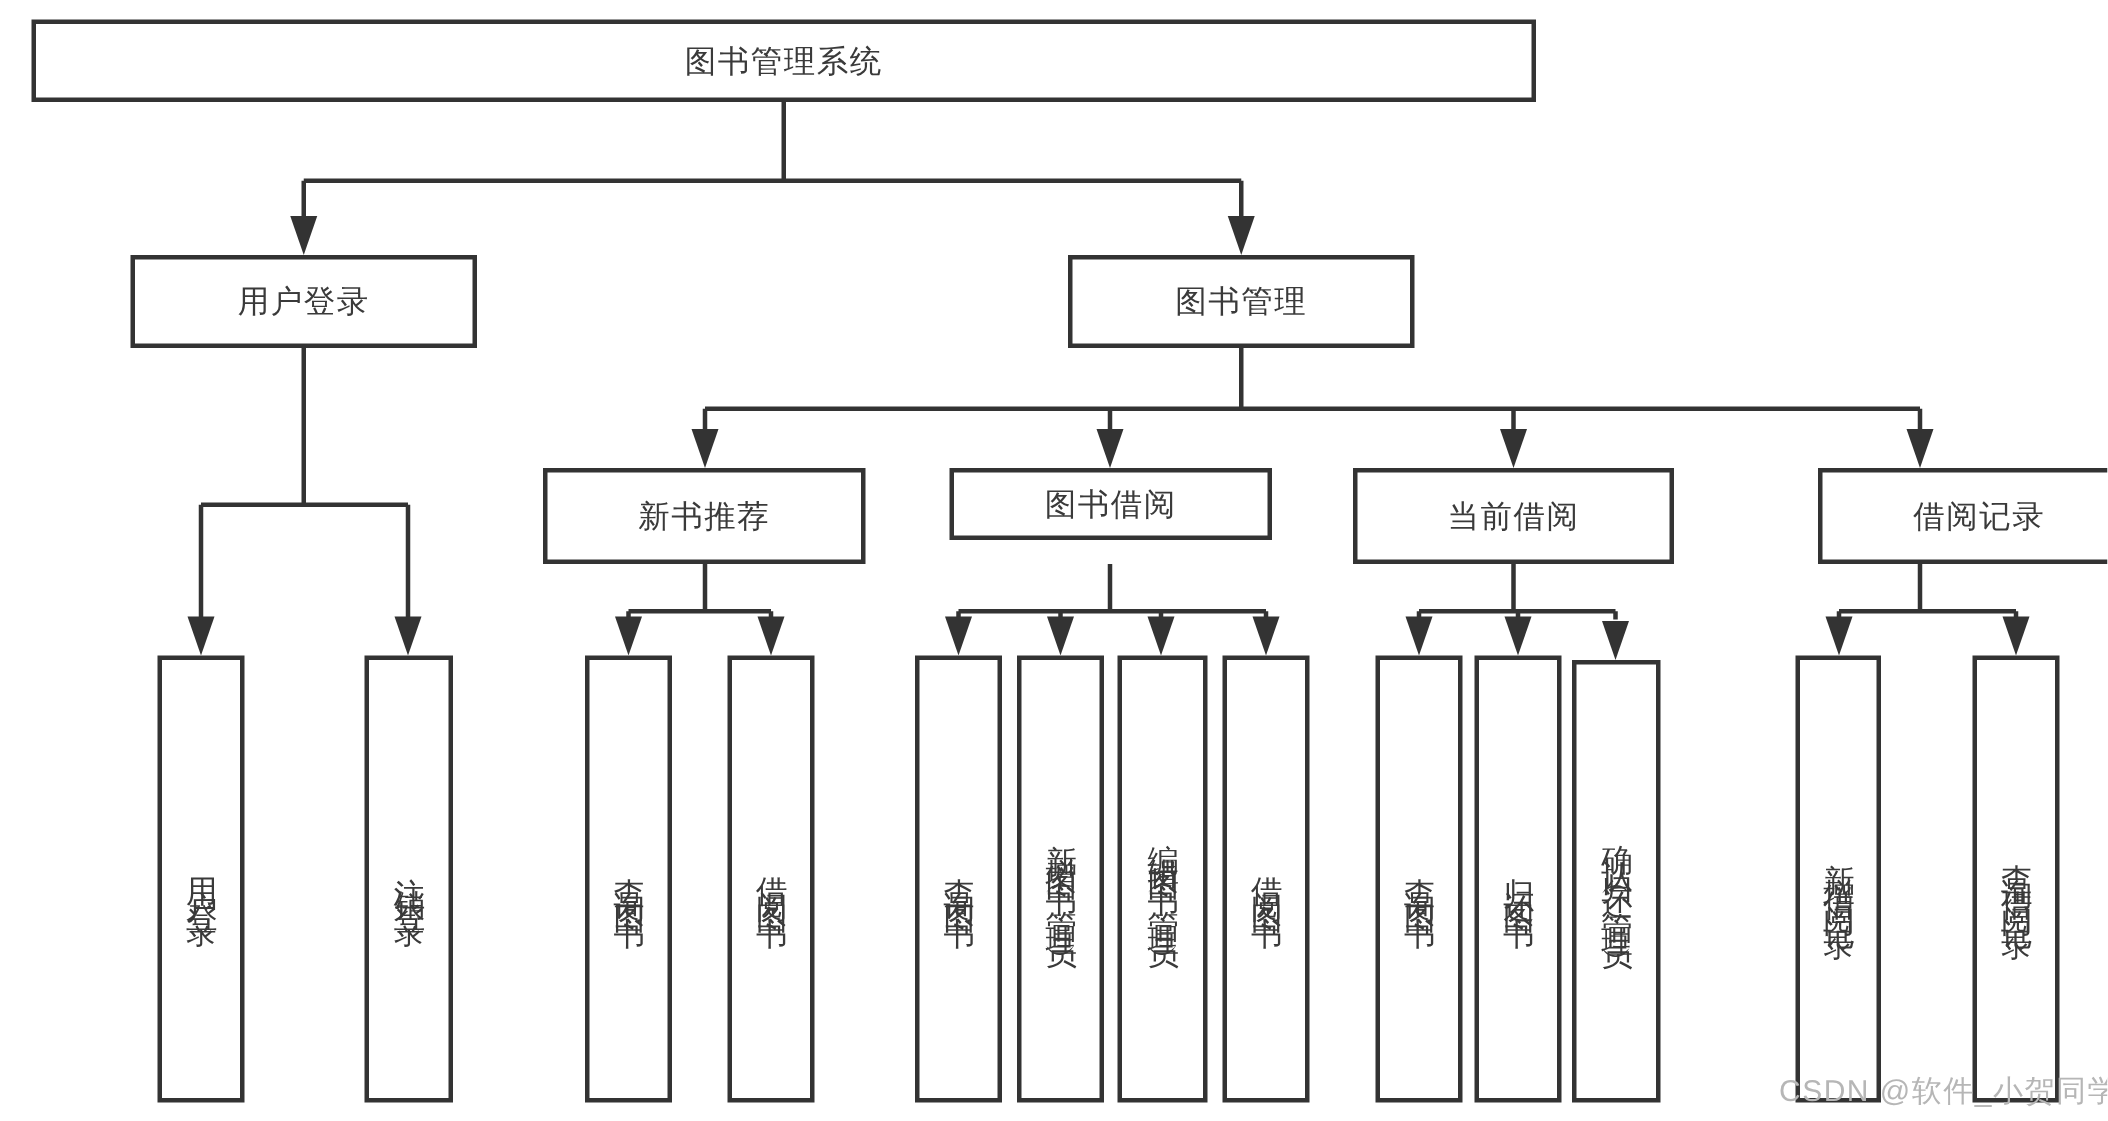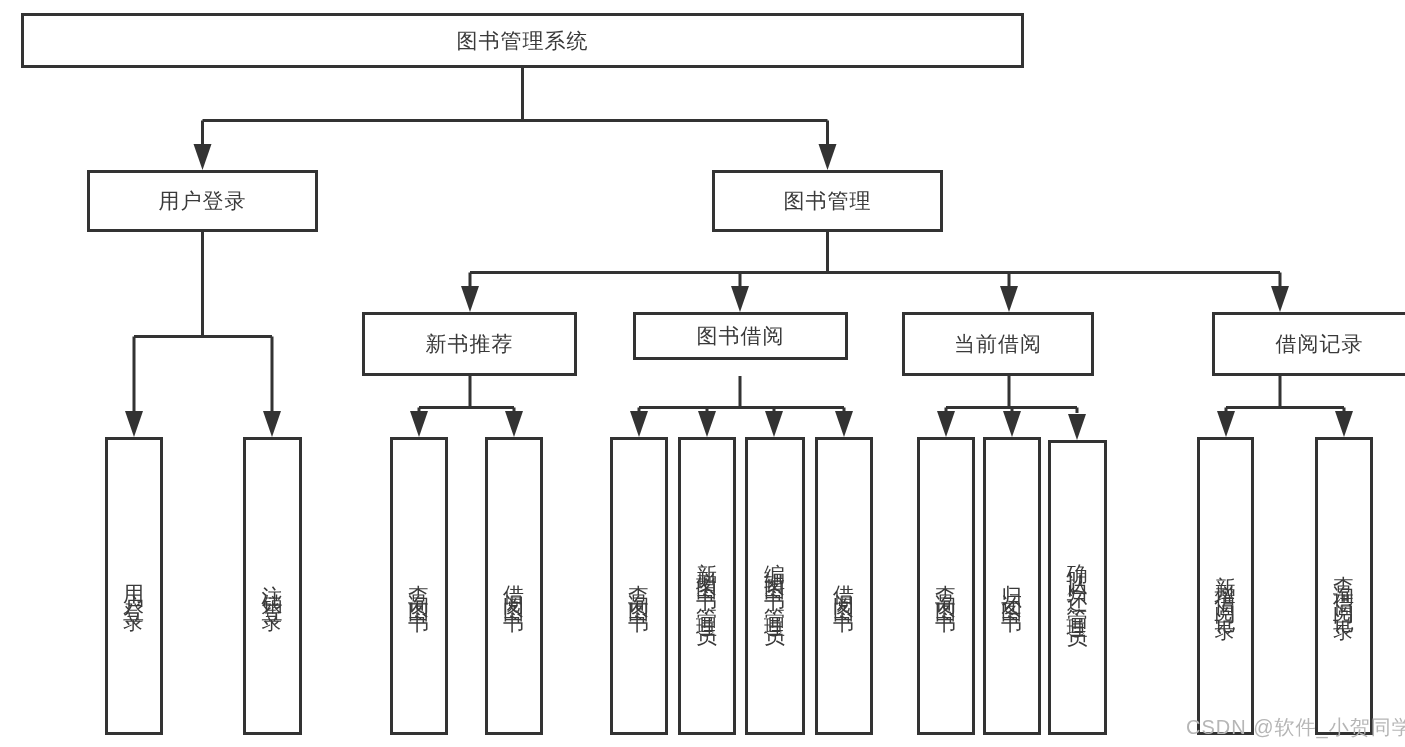--- a/index.html
+++ b/index.html
@@ -96,21 +96,21 @@
   <div class="node" style="left:712px;top:170px;width:231px;height:62px;">
     <span class="hlabel">图书管理</span>
   </div>
 
   <div class="node" style="left:362px;top:312px;width:215px;height:64px;">
     <span class="hlabel">新书推荐</span>
   </div>
   <div class="node" style="left:633px;top:312px;width:215px;height:48px;">
     <span class="hlabel">图书借阅</span>
   </div>
-  <div class="node" style="left:902px;top:312px;width:192px;height:64px;">
+  <div class="node" style="left:902px;top:312px;width:214px;height:64px;">
     <span class="hlabel">当前借阅</span>
   </div>
   <div class="node" style="left:1212px;top:312px;width:215px;height:64px;">
     <span class="hlabel">借阅记录</span>
   </div>
 
   <div class="node" style="left:105px;top:437px;width:58px;height:298px;">
     <span class="vlabel">用户登录</span>
   </div>
   <div class="node" style="left:243px;top:437px;width:59px;height:298px;">

